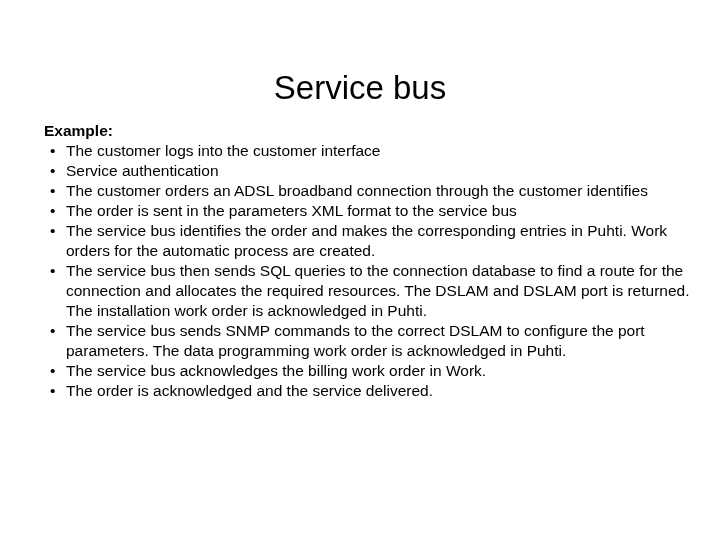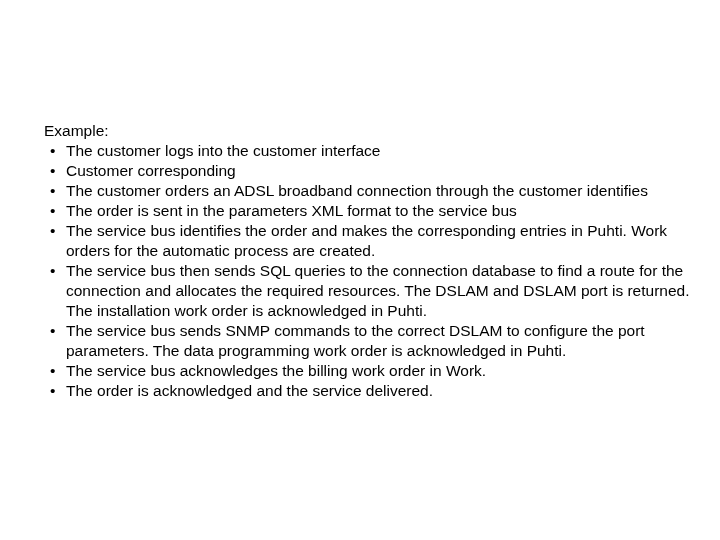--- a/index.html
+++ b/index.html
@@ -37,21 +37,21 @@
   }
   .body-block {
     position: absolute;
     left: 44px;
     top: 121px;
     width: 654px;
   }
   .intro-label {
     font-size: 15.5px;
     line-height: 20px;
-    font-weight: normal;
+    font-weight: bold;
     color: #000000;
     margin: 0 0 0 0;
     padding: 0;
   }
   ul.bullet-list {
     list-style: none;
     margin: 0;
     padding: 0;
   }
   ul.bullet-list > li {
@@ -75,35 +75,36 @@
   }
   ul.bullet-list > li .bullet-text {
     display: block;
   }
 </style>
 </head>
 <body>
 
 <div class="slide">
 
+  <h1 class="slide-title">Service bus</h1>
 
   <div class="body-block">
 
     <div class="intro-label">Example:</div>
 
     <ul class="bullet-list">
 
       <li>
         <span class="bullet-mark">•</span>
         <span class="bullet-text">The customer logs into the customer interface</span>
       </li>
 
       <li>
         <span class="bullet-mark">•</span>
-        <span class="bullet-text">Customer corresponding</span>
+        <span class="bullet-text">Service authentication</span>
       </li>
 
       <li>
         <span class="bullet-mark">•</span>
         <span class="bullet-text">The customer orders an ADSL broadband connection through the customer identifies</span>
       </li>
 
       <li>
         <span class="bullet-mark">•</span>
         <span class="bullet-text">The order is sent in the parameters XML format to the service bus</span>

